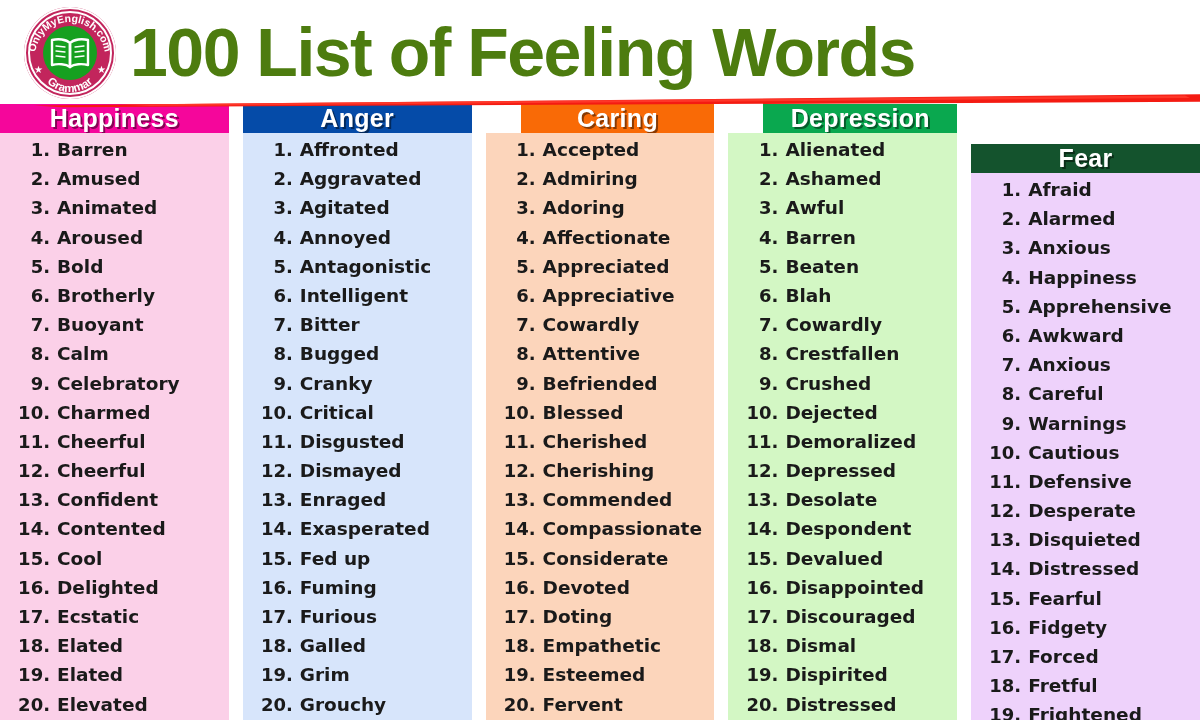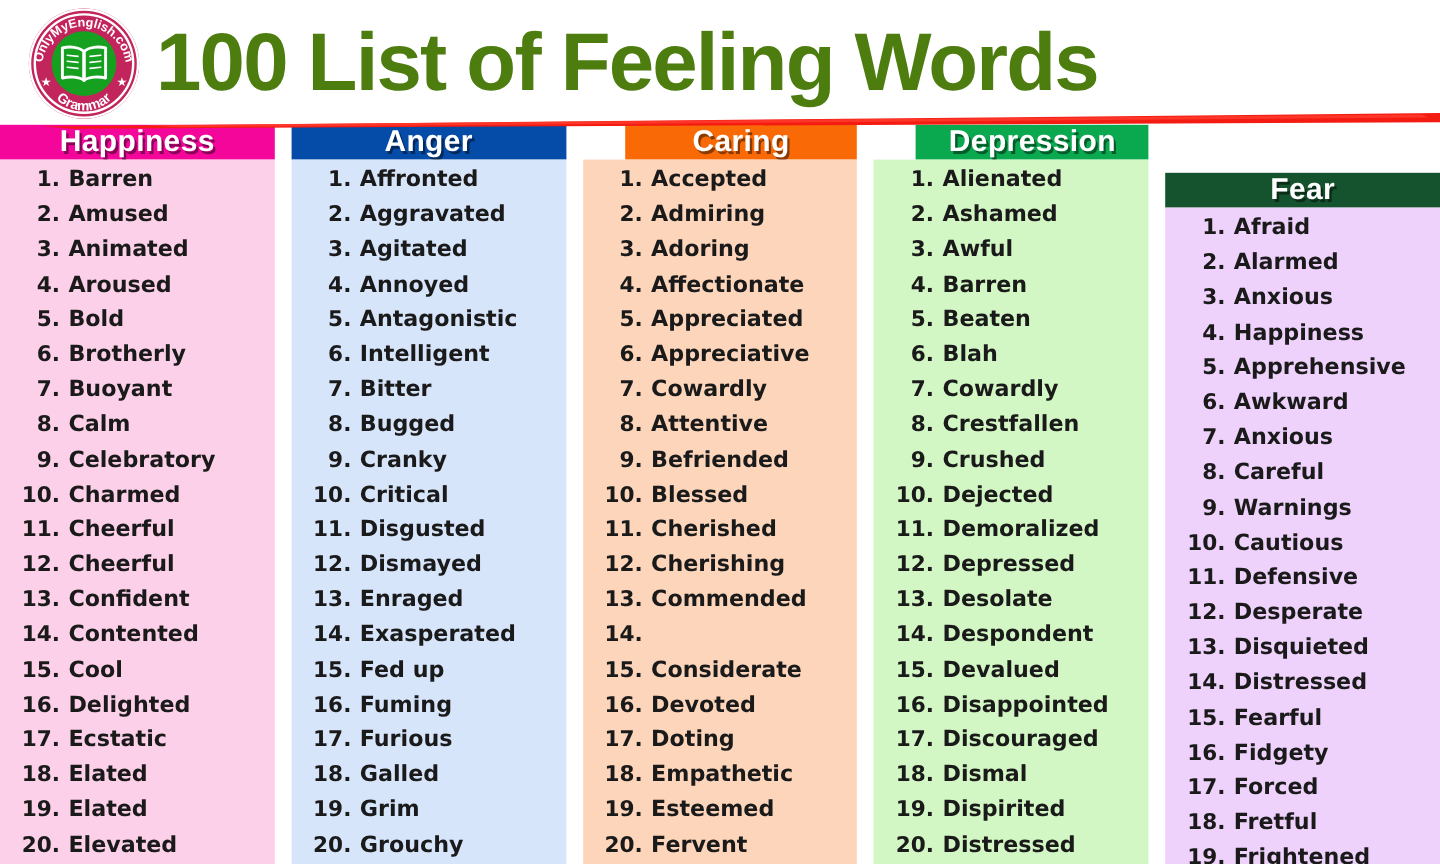--- a/index.html
+++ b/index.html
@@ -428,20 +428,21 @@
           <div class="row">
             <span class="num">12.</span>
             <span class="word">Cherishing</span>
           </div>
           <div class="row">
             <span class="num">13.</span>
             <span class="word">Commended</span>
           </div>
           <div class="row">
             <span class="num">14.</span>
+            <span class="word">Compassionate</span>
           </div>
           <div class="row">
             <span class="num">15.</span>
             <span class="word">Considerate</span>
           </div>
           <div class="row">
             <span class="num">16.</span>
             <span class="word">Devoted</span>
           </div>
           <div class="row">

